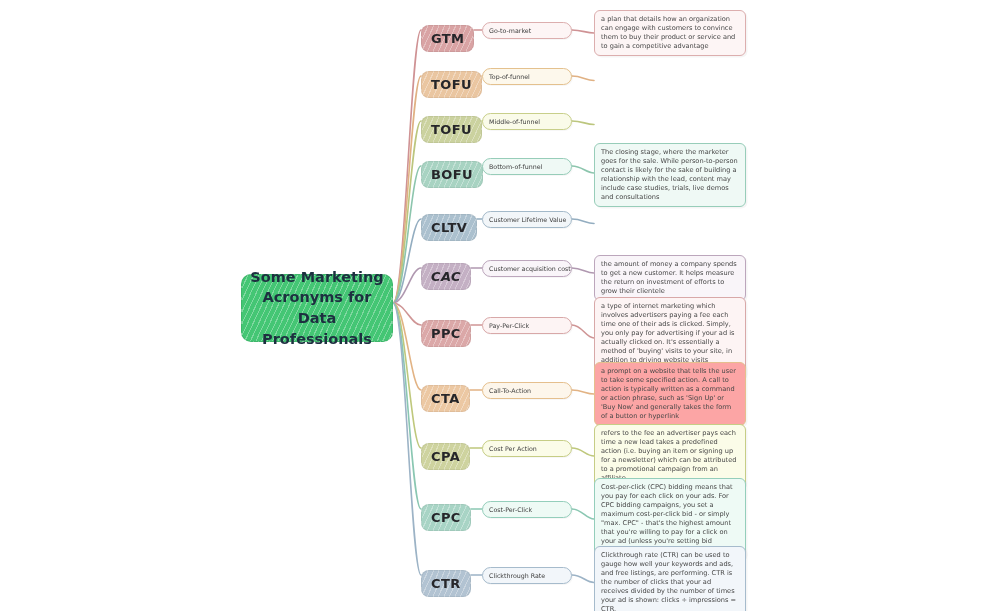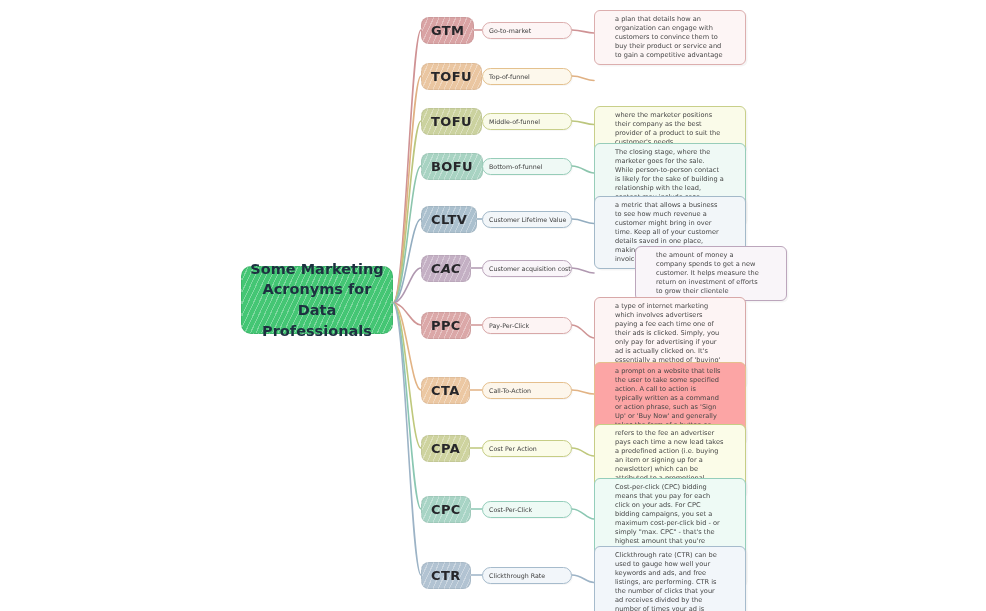--- a/index.html
+++ b/index.html
@@ -6,20 +6,21 @@
   #canvas{
     position:relative;width:986px;height:611px;background:#ffffff;overflow:hidden;
     font-family:"DejaVu Sans","Liberation Sans",sans-serif;
   }
   #wires{position:absolute;left:0;top:0;z-index:0;}
   .node{position:absolute;z-index:1;box-sizing:border-box;}
   .sketchy{
     background-image:repeating-linear-gradient(115deg,
       rgba(255,255,255,.32) 0px, rgba(255,255,255,.32) 1px,
       rgba(255,255,255,0) 1px, rgba(255,255,255,0) 5px);
+    margin-top:8px;
   }
   .central{
     left:241px;top:266px;width:152px;height:68px;
     border-radius:10px;border:1px solid rgba(0,0,0,.08);
     display:flex;align-items:center;justify-content:center;text-align:center;
     font-weight:bold;font-size:14.5px;line-height:1.42;padding:4px 8px;
   }
   .acr{
     left:421px;height:27px;border-radius:8px;border:1px solid rgba(0,0,0,.05);
     display:inline-flex;align-items:center;padding:0 9px;
@@ -27,21 +28,21 @@
     white-space:nowrap;
   }
   .pill{
     left:482px;width:90px;height:17px;border-radius:9px;border:1px solid;
     display:flex;align-items:center;padding:0 6px;
     font-size:6.3px;color:#3c3c3c;white-space:nowrap;overflow:hidden;
     box-shadow:1px 1px 0 rgba(0,0,0,.03);
   }
   .desc{
     left:594px;width:152px;border:1px solid;border-radius:6px;
-    padding:4px 20px;font-size:6.6px;line-height:1.36;color:#474747;
+    padding:4px 6px;font-size:6.6px;line-height:1.36;color:#474747;
     box-shadow:1.5px 1.5px 0 rgba(0,0,0,.04);
   }
 </style>
 </head>
 <body>
 
 <div id="canvas">
   <svg id="wires" width="986" height="611">
       <path d="M 393 303 C 405 303, 411 30, 421 30" fill="none" stroke="#cf9294" stroke-width="1.6" stroke-linecap="round"></path>
       <path d="M 474 30 L 482 30" fill="none" stroke="#cf9294" stroke-width="1.6" stroke-linecap="round"></path>
@@ -97,51 +98,45 @@
   <div class="node pill" style="top: 67.5px; border-color: rgb(228, 193, 142); background-color: rgb(253, 248, 236);">
     <span>Top-of-funnel</span>
   </div>
 
   <div class="node acr sketchy" style="top: 107.5px; background-color: rgb(203, 210, 159);">
     <span>TOFU</span>
   </div>
   <div class="node pill" style="top: 112.5px; border-color: rgb(200, 207, 138); background-color: rgb(250, 251, 233);">
     <span>Middle-of-funnel</span>
   </div>
-  <div class="node desc" style="top: 106px; border-color: rgb(200, 207, 138); background-color: rgb(250, 251, 233);">
-    <span>where the marketer positions their company as the best provider of a product to suit the customer's needs</span>
-  </div>
 
   <div class="node acr sketchy" style="top: 152.5px; background-color: rgb(168, 211, 194);">
     <span>BOFU</span>
   </div>
   <div class="node pill" style="top: 157.5px; border-color: rgb(151, 205, 185); background-color: rgb(239, 249, 245);">
     <span>Bottom-of-funnel</span>
   </div>
   <div class="node desc" style="top: 143px; border-color: rgb(151, 205, 185); background-color: rgb(239, 249, 245);">
     <span>The closing stage, where the marketer goes for the sale. While person-to-person contact is likely for the sake of building a relationship with the lead, content may include case studies, trials, live demos and consultations</span>
   </div>
 
   <div class="node acr sketchy" style="top: 205.5px; background-color: rgb(171, 192, 206); justify-content: flex-end;">
     <span>CLTV</span>
   </div>
   <div class="node pill" style="top: 210.5px; border-color: rgb(163, 185, 201); background-color: rgb(242, 246, 249);">
     <span>Customer Lifetime Value</span>
   </div>
-  <div class="node desc" style="top: 196px; border-color: rgb(163, 185, 201); background-color: rgb(242, 246, 249);">
-    <span>a metric that allows a business to see how much revenue a customer might bring in over time. Keep all of your customer details saved in one place, making it easy to generate invoices.</span>
-  </div>
 
   <div class="node acr sketchy" style="top: 254.5px; background-color: rgb(196, 176, 196); font-style: italic;">
     <span>CAC</span>
   </div>
   <div class="node pill" style="top: 259.5px; border-color: rgb(188, 166, 188); background-color: rgb(249, 245, 249);">
     <span>Customer acquisition cost</span>
   </div>
-  <div class="node desc" style="top: 246px; border-color: rgb(188, 166, 188); background-color: rgb(249, 245, 249); margin-left: 41px;">
+  <div class="node desc" style="top: 255px; border-color: rgb(188, 166, 188); background-color: rgb(249, 245, 249);">
     <span>the amount of money a company spends to get a new customer. It helps measure the return on investment of efforts to grow their clientele</span>
   </div>
 
   <div class="node acr sketchy" style="top: 311.5px; background-color: rgb(219, 168, 168);">
     <span>PPC</span>
   </div>
   <div class="node pill" style="top: 316.5px; border-color: rgb(216, 168, 168); background-color: rgb(253, 244, 244);">
     <span>Pay-Per-Click</span>
   </div>
   <div class="node desc" style="top: 297px; border-color: rgb(216, 168, 168); background-color: rgb(253, 244, 244);">

